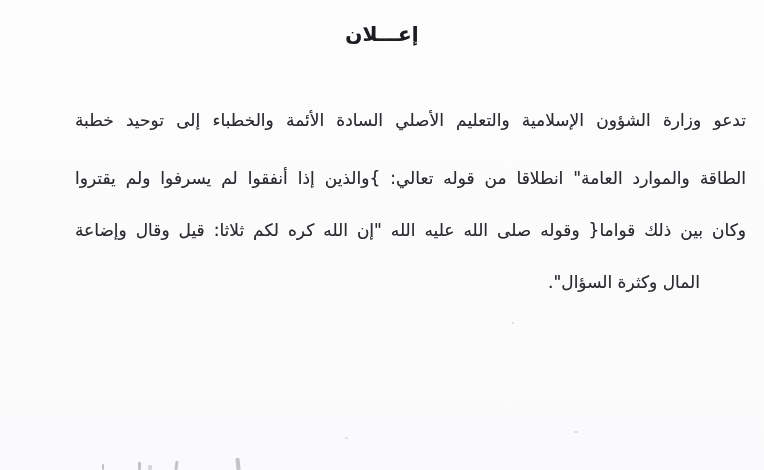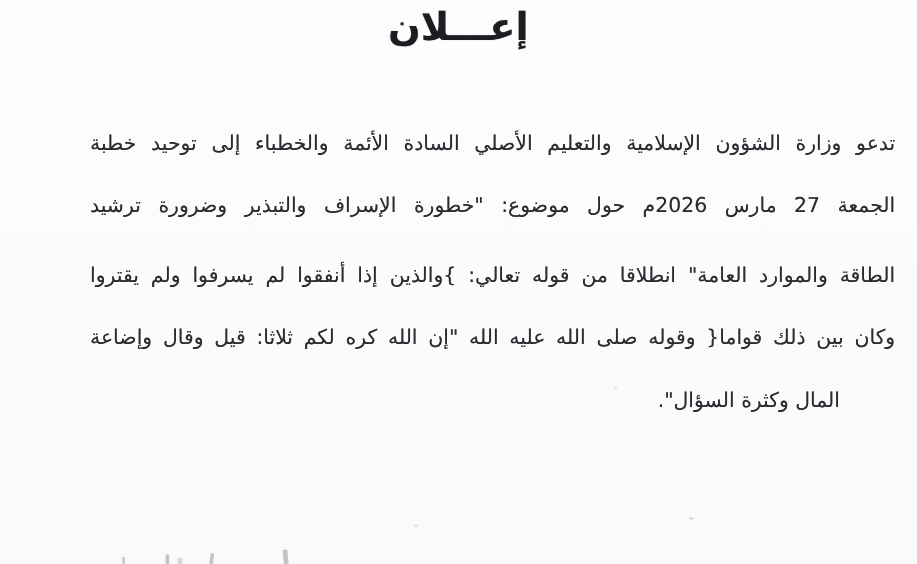--- a/index.html
+++ b/index.html
@@ -13,23 +13,23 @@
   }
   .page {
     position: relative;
     width: 764px; height: 470px;
     background: linear-gradient(180deg, #fdfdfe 0%, #fbfbfc 60%, #fafafc 100%);
     direction: rtl;
   }
   .doc-title {
     position: absolute;
     top: 2px; left: 0; right: 0;
-    margin: 0;
+    margin: 12px;
     text-align: center;
-    font-size: 32px;
+    font-size: 20px;
     font-weight: 700;
     line-height: 40px;
     color: #1c1c22;
     letter-spacing: 0.5px;
     text-shadow: 0 0 0.6px rgba(28,28,34,0.5);
   }
   .doc-body {
     position: absolute;
     top: 94px; right: 18px; left: 75px;
     color: #2b2b31;
@@ -67,21 +67,20 @@
 </style>
 </head>
 <body>
 
 <div class="page">
 
   <h1 class="doc-title">إعـــلان</h1>
 
   <div class="doc-body">
     <p class="line">تدعو وزارة الشؤون الإسلامية والتعليم الأصلي السادة الأئمة والخطباء إلى توحيد خطبة</p>
-    <p class="line">الجمعة 27 مارس 2026م حول موضوع: "خطورة الإسراف والتبذير وضرورة ترشيد</p>
     <p class="line para-gap">الطاقة والموارد العامة" انطلاقا من قوله تعالي: }والذين إذا أنفقوا لم يسرفوا ولم يقتروا</p>
     <p class="line">وكان بين ذلك قواما{ وقوله صلى الله عليه الله "إن الله كره لكم ثلاثا: قيل وقال وإضاعة</p>
     <p class="line last-line">المال وكثرة السؤال".</p>
   </div>
 
   <div class="artifact" style="left:102px; top:464px; width:2px; height:6px;"></div>
   <div class="artifact" style="left:138px; top:462px; width:3px; height:8px;"></div>
   <div class="artifact" style="left:148px; top:465px; width:4px; height:5px; opacity:0.35;"></div>
   <div class="artifact" style="left:175px; top:461px; width:3px; height:9px; transform:rotate(8deg);"></div>
   <div class="artifact" style="left:236px; top:458px; width:4px; height:12px; transform:rotate(-6deg);"></div>

